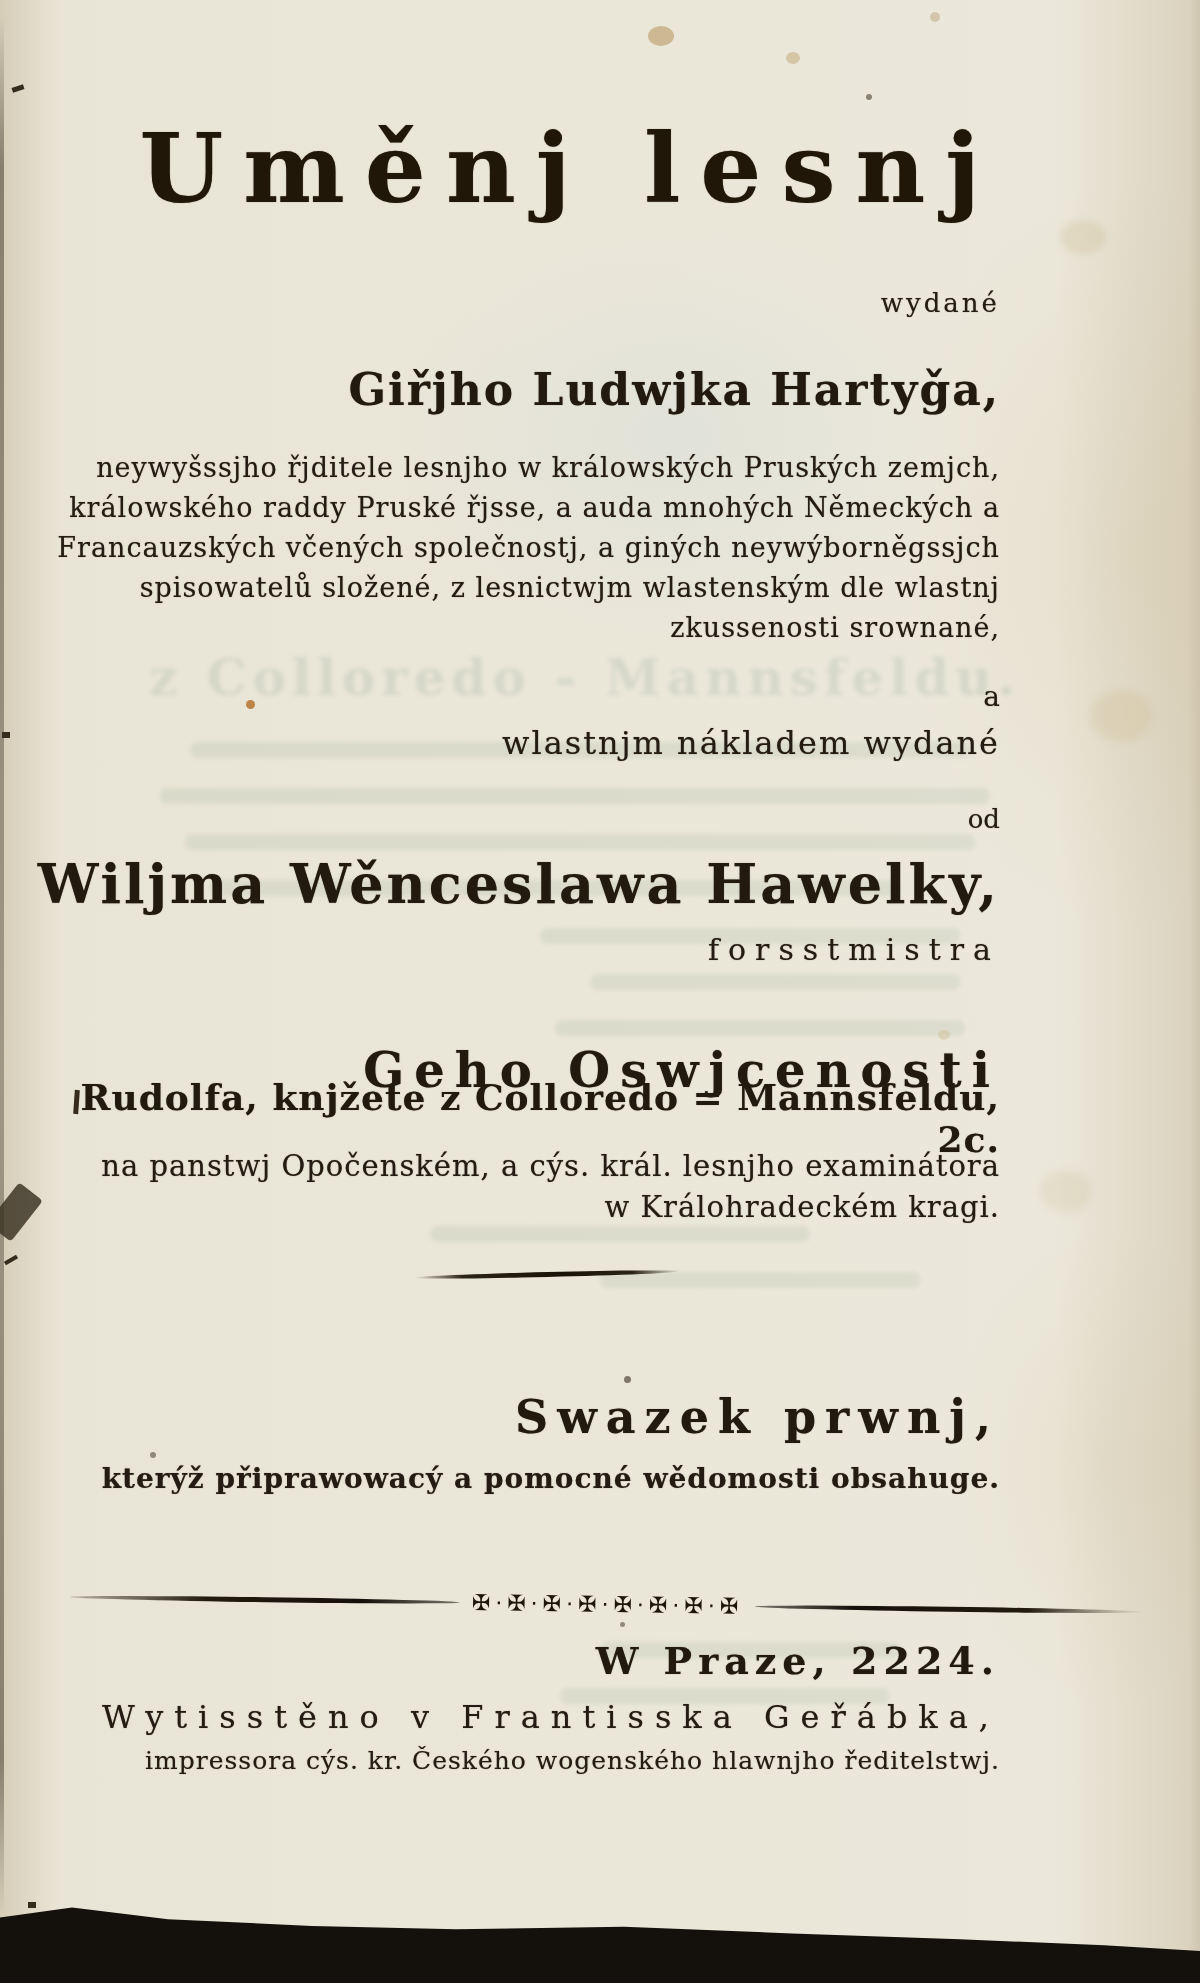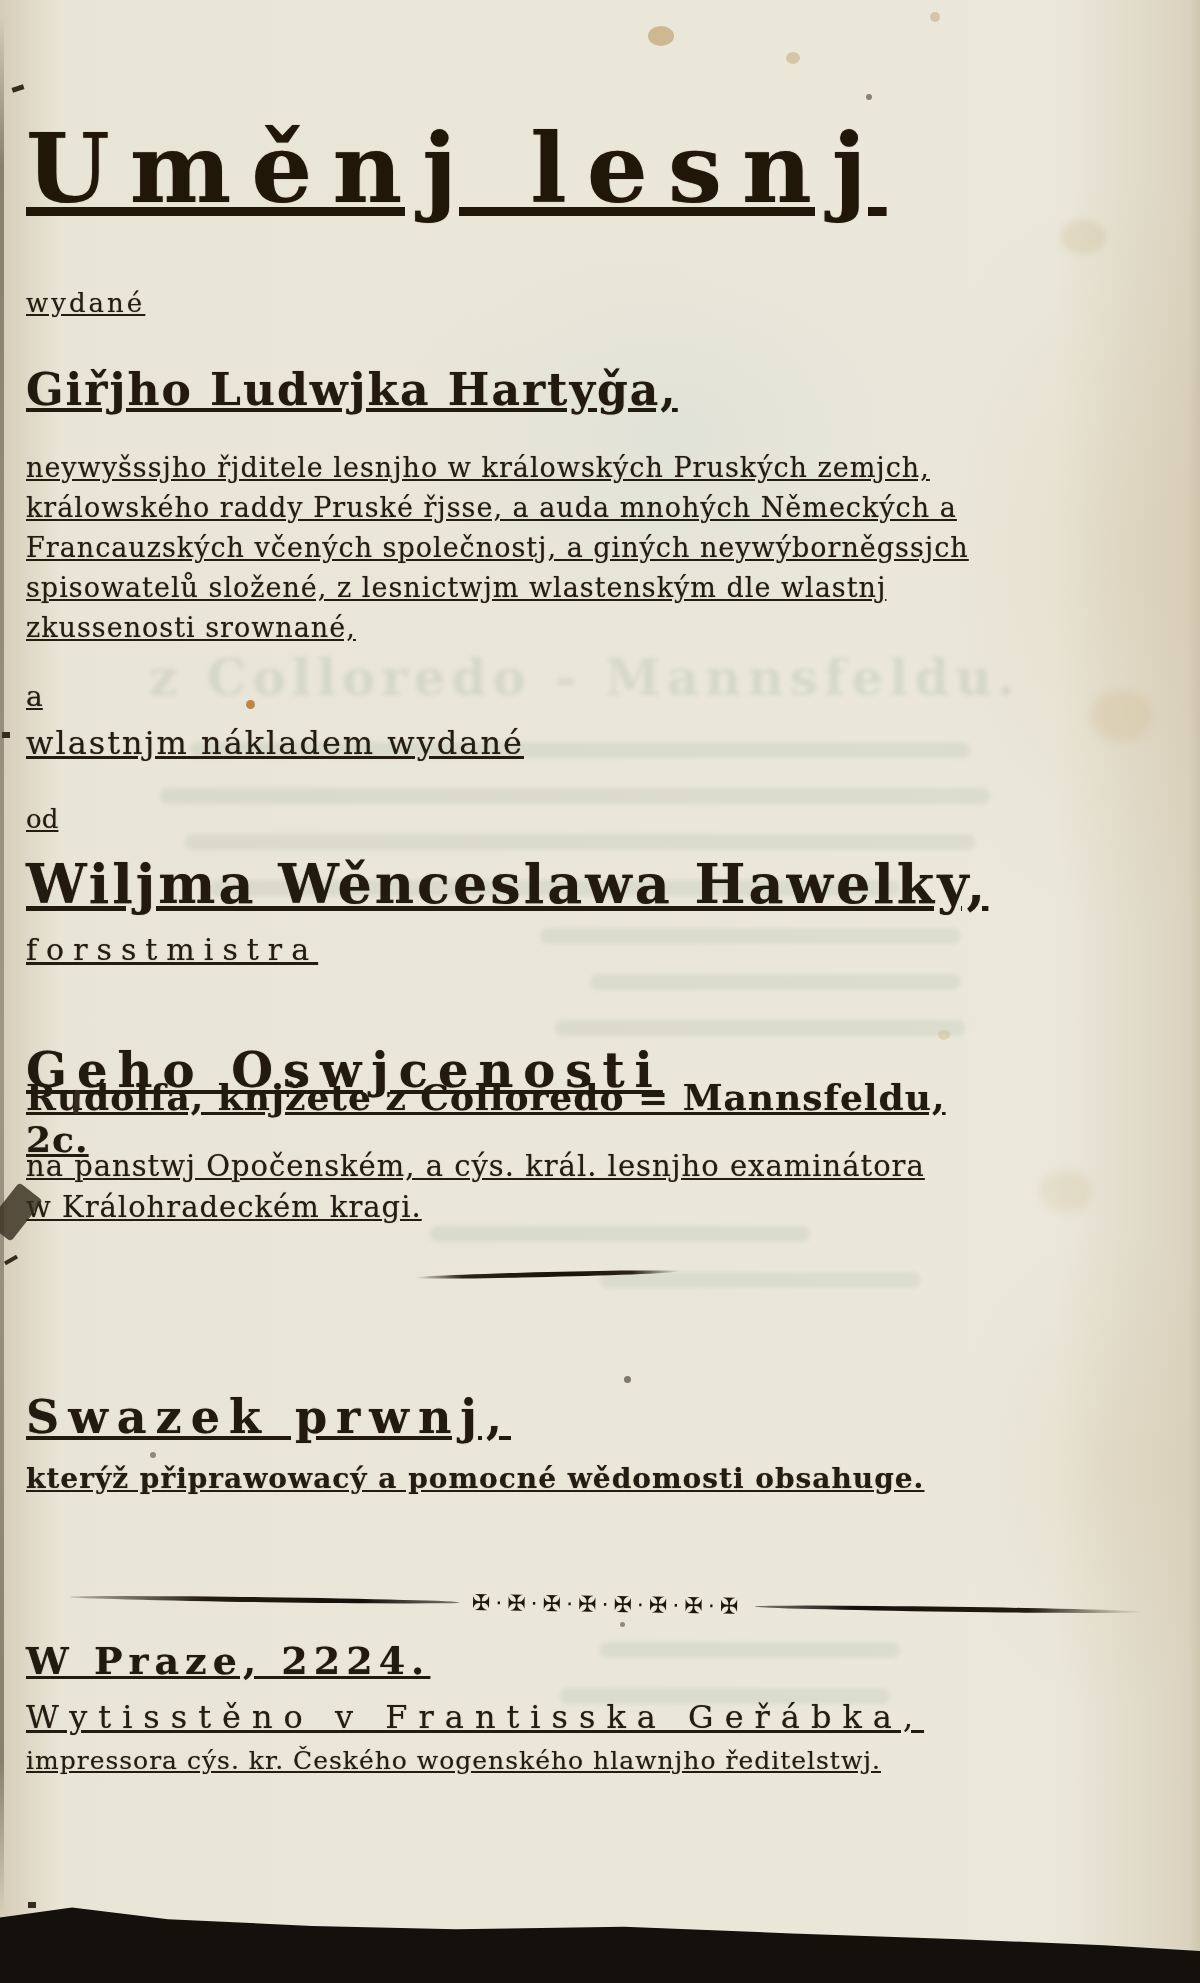--- a/index.html
+++ b/index.html
@@ -10,21 +10,21 @@
     overflow:hidden;
     font-family:"DejaVu Serif", serif;
     color:#241c12;
     background:
       radial-gradient(ellipse 420px 300px at 56% 22%, rgba(205,216,214,.30), transparent 70%),
       radial-gradient(ellipse 300px 500px at 94% 28%, rgba(196,168,116,.14), transparent 75%),
       radial-gradient(ellipse 200px 320px at 92% 74%, rgba(196,168,116,.12), transparent 75%),
       linear-gradient(90deg, #d6cdb8 0%, #e9e5d6 5%, #ebe8db 88%, #dbd3bf 99%, #cfc6b0 100%),
       #e9e5d6;
   }
-  .c{position:absolute;left:26px;right:200px;text-align:left;text-decoration:underline;}
+  .c{position:absolute;left:10px;right:200px;text-align:right;}
   .ink{text-shadow:0 0 1px rgba(46,34,18,.55);}
   .title{top:112px;font-size:96px;font-weight:bold;letter-spacing:20px;color:#211709;}
   .podle{top:288px;font-size:26px;letter-spacing:3px;}
   .author{top:364px;font-size:44px;letter-spacing:2px;font-weight:bold;color:#221a0e;}
   .partext{top:448px;font-size:27px;line-height:40px;letter-spacing:1px;}
   .conj{top:680px;font-size:28px;}
   .pubnote{top:724px;font-size:32px;letter-spacing:2px;}
   .od{top:804px;font-size:26px;}
   .translator{top:852px;font-size:54px;font-weight:bold;letter-spacing:3px;color:#221a0e;}
   .role{top:932px;font-size:30px;letter-spacing:9px;}

